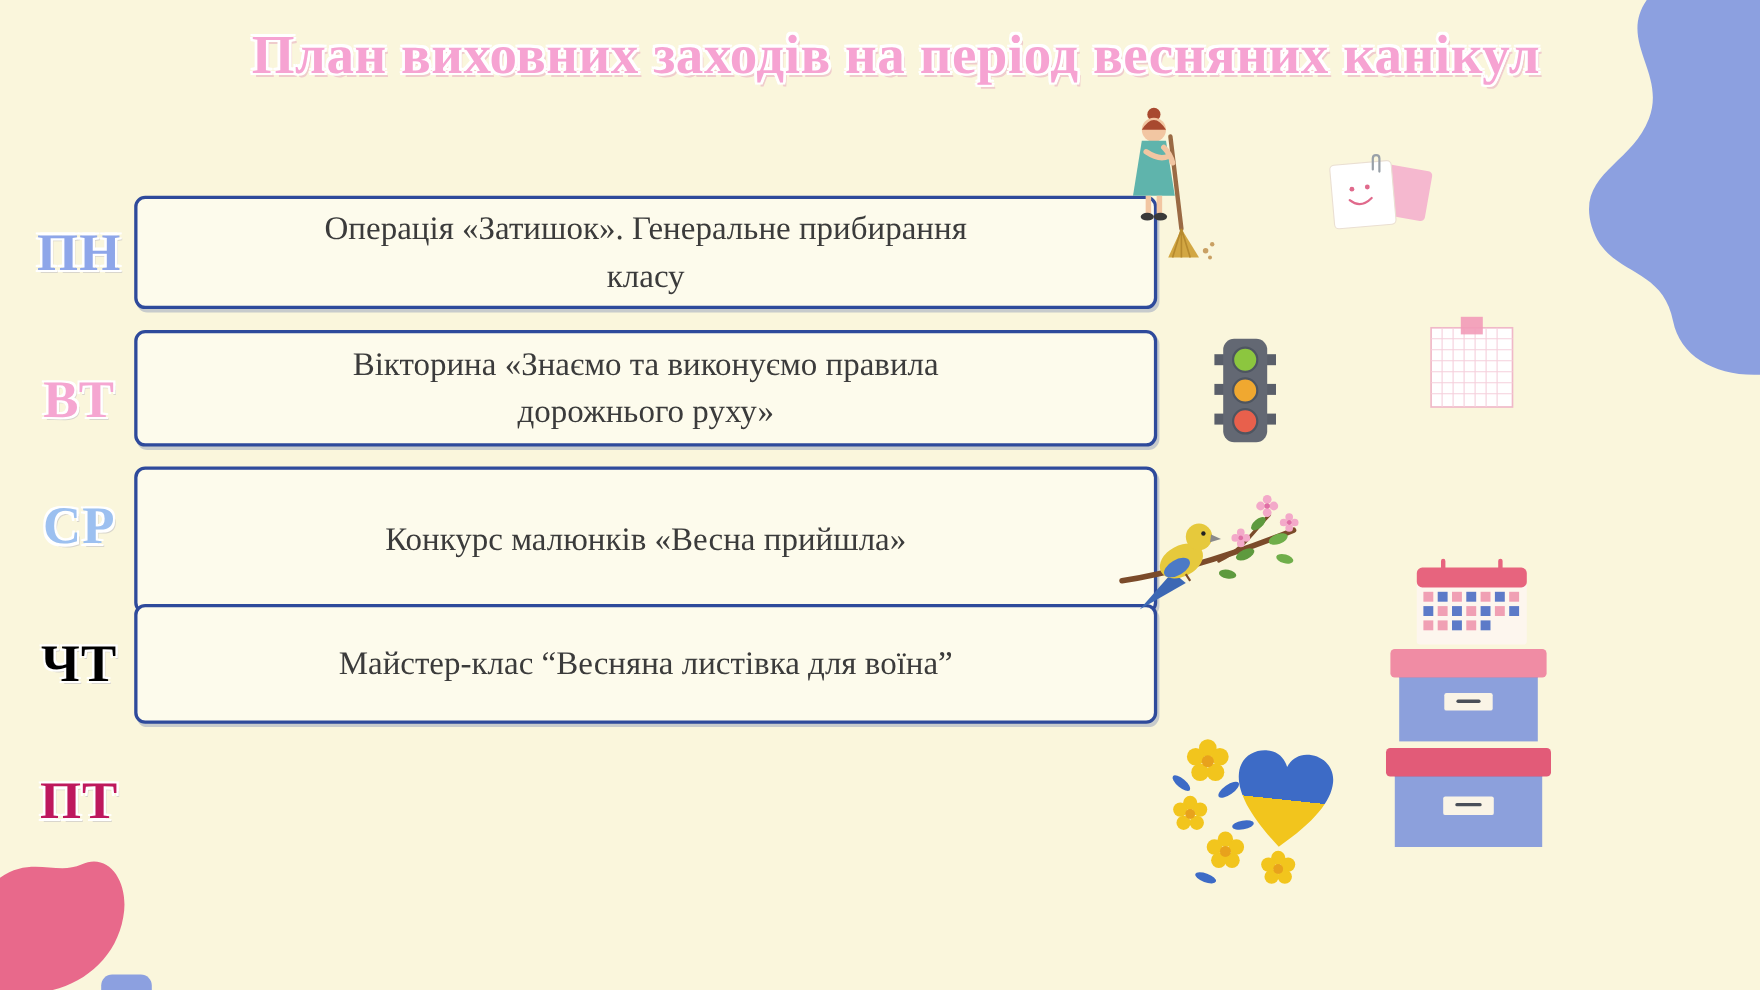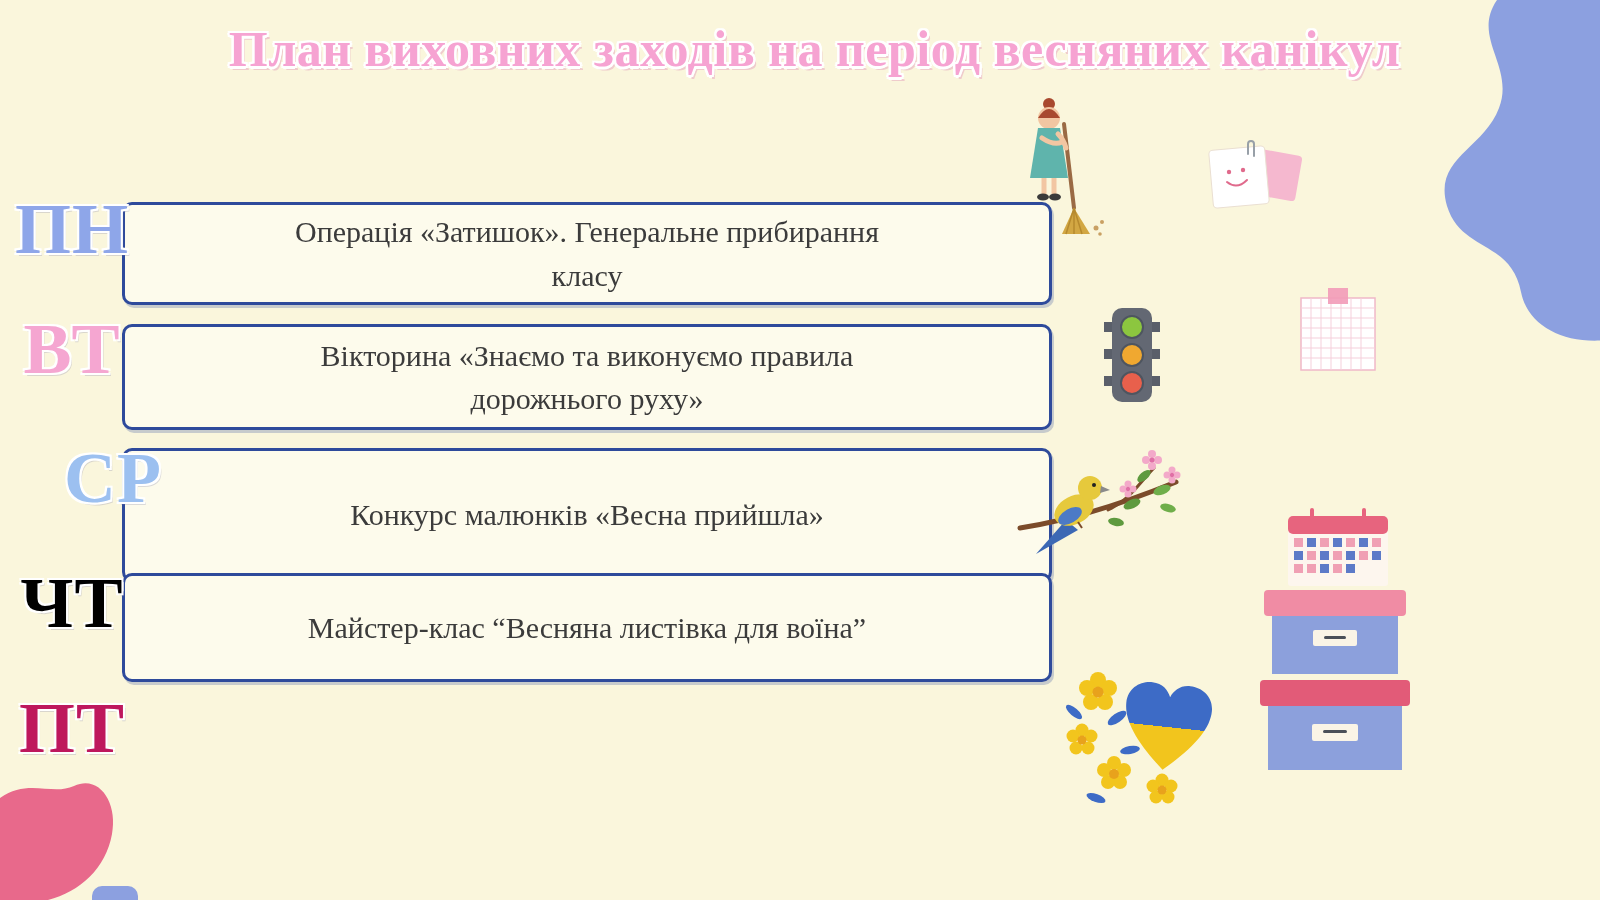--- a/index.html
+++ b/index.html
@@ -14,30 +14,30 @@
     font-size:50px; font-weight:bold; letter-spacing:.5px; z-index:2;
     color:#F6A3D2;
     text-shadow:
       -2px -2px 0 #fff, 2px -2px 0 #fff, -2px 2px 0 #fff, 2px 2px 0 #fff,
       0 -2.5px 0 #fff, 0 2.5px 0 #fff, -2.5px 0 0 #fff, 2.5px 0 0 #fff,
       3px 4px 0 rgba(214,106,168,.30);
   }
   .day-label {
     position:absolute; left:26px; width:92px; z-index:2;
     display:flex; align-items:center; justify-content:center;
-    font-size:72px; font-weight:bold; letter-spacing:1px;
+    font-size:48px; font-weight:bold; letter-spacing:1px;
     text-shadow:
       -2px -2px 0 #fff, 2px -2px 0 #fff, -2px 2px 0 #fff, 2px 2px 0 #fff,
       2.5px 3px 0 rgba(120,120,160,.25);
   }
   .event-box {
     position:absolute; left:122px; width:930px; z-index:1;
     background:#FDFBEC; border:3px solid #2E4A9B; border-radius:10px;
     box-shadow:2px 3px 0 rgba(46,74,155,.25);
-    display:flex; align-items:center; justify-content:center; box-sizing:border-box;margin-top:24px;
+    display:flex; align-items:center; justify-content:center; box-sizing:border-box;
   }
   .event-text {
     font-size:30px; color:#3B3B3B; text-align:center;
     white-space:pre-line; line-height:1.45; padding:0 30px;
   }
   .deco { position:absolute; z-index:3; }
   .blob { position:absolute; z-index:0; }
   .bottom-blue {
     position:absolute; left:92px; top:886px; width:46px; height:14px;
     background:#8CA0E0; border-radius:10px 10px 0 0; z-index:0;
@@ -52,22 +52,22 @@
     <path d="M78,0 C52,38 96,66 80,108 C64,150 14,158 28,206 C42,252 92,240 102,292 C110,332 158,350 210,336 L210,0 Z" fill="#8CA0E0"></path>
   </svg>
   <svg class="blob" style="left:0;top:752px;width:150px;height:148px" viewBox="0 0 150 148" preserveAspectRatio="none">
     <path d="M0,46 C28,26 52,44 74,34 C100,22 118,52 112,82 C106,116 80,140 48,148 L0,148 Z" fill="#E8698B"></path>
   </svg>
   <div class="bottom-blue"></div>
 
   <div class="title">План виховних заходів на період весняних канікул</div>
 
   <div class="day-label" style="top: 178px; height: 103px; color: rgb(142, 166, 233);">ПН</div>
-  <div class="day-label" style="top: 296px; height: 106px; color: rgb(245, 166, 209);">ВТ</div>
-  <div class="day-label" style="top: 424px; height: 109px; color: rgb(156, 192, 240); margin-left: 41px;">СР</div>
+  <div class="day-label" style="top: 310px; height: 106px; color: rgb(245, 166, 209);">ВТ</div>
+  <div class="day-label" style="top: 424px; height: 109px; color: rgb(156, 192, 240);">СР</div>
   <div class="day-label" style="top: 549px; height: 109px; color: #000000;">ЧТ</div>
   <div class="day-label" style="top: 677px; height: 103px; color: #be185d;">ПТ</div>
 
   <div class="event-box" style="top:178px;height:103px">
     <div class="event-text">Операція «Затишок».  Генеральне прибирання
 класу</div>
   </div>
   <div class="event-box" style="top:300px;height:106px">
     <div class="event-text">Вікторина «Знаємо та виконуємо правила
 дорожнього руху»</div>

